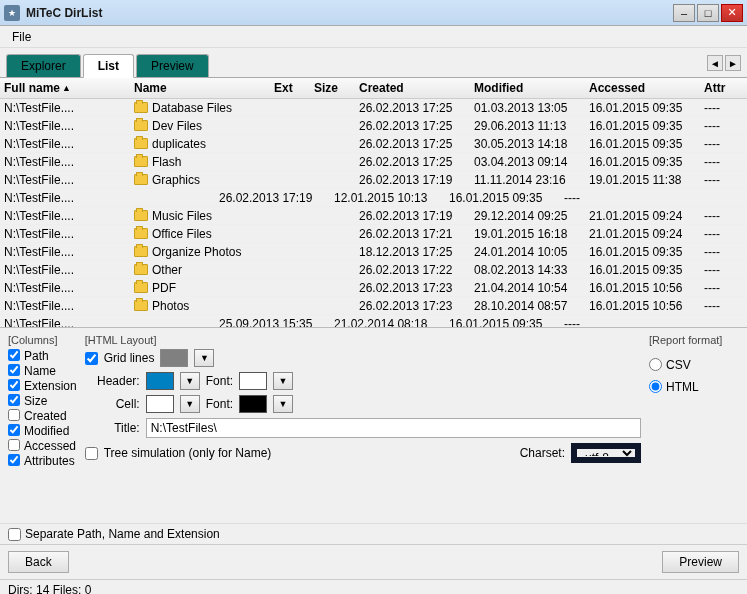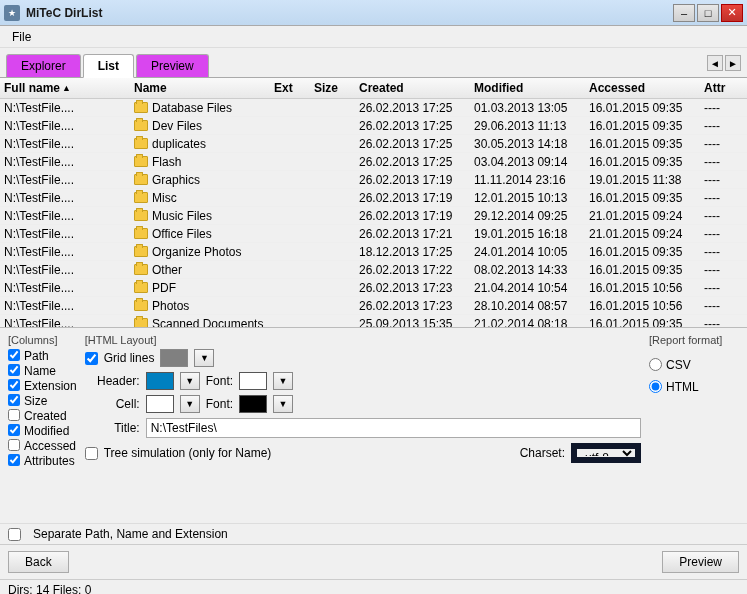--- a/index.html
+++ b/index.html
@@ -21,21 +21,21 @@
     .titlebar-controls { display: flex; gap: 2px; }
     .title-btn { width: 22px; height: 18px; border: 1px solid #888; background: linear-gradient(to bottom, #E8E8E8, #D0D0D0); cursor: pointer; display: flex; align-items: center; justify-content: center; font-size: 11px; }
     .title-btn.close { background: linear-gradient(to bottom, #E8453C, #C0302A); color: white; border-color: #A00; }
 
     
     .menubar { background: #F0F0F0; height: 22px; display: flex; align-items: center; padding: 0 4px; border-bottom: 1px solid #ddd; }
     .menu-item { padding: 2px 8px; cursor: pointer; }
 
     
     .tabbar { background: #F0F0F0; height: 30px; display: flex; align-items: flex-end; padding: 0 6px; border-bottom: 1px solid #aaa; position: relative; }
-    .tab { padding: 4px 14px; border: 1px solid #aaa; border-bottom: none; cursor: pointer; background: #d946ef; margin-right: 2px; border-radius: 3px 3px 0 0; }
+    .tab { padding: 4px 14px; border: 1px solid #aaa; border-bottom: none; cursor: pointer; background: #0f766e; margin-right: 2px; border-radius: 3px 3px 0 0; }
     .tab.active { background: #FFFFFF; font-weight: bold; border-bottom: 1px solid white; margin-bottom: -1px; z-index: 2; }
     .tab-arrows { position: absolute; right: 6px; bottom: 6px; display: flex; gap: 2px; }
     .tab-arrow { width: 16px; height: 16px; border: 1px solid #aaa; background: #E8E8E8; display: flex; align-items: center; justify-content: center; cursor: pointer; font-size: 10px; }
     .file-table-header { display: flex; background: linear-gradient(to bottom, #FAFAFA, #E8E8E8); border-bottom: 1px solid #ccc; padding: 2px 0; flex-shrink: 0; }
     .col-fullname { width: 130px; min-width: 130px; padding: 1px 4px; overflow: hidden; white-space: nowrap; }
     .col-name { width: 140px; min-width: 140px; padding: 1px 4px; overflow: hidden; white-space: nowrap; }
     .col-ext { width: 40px; min-width: 40px; padding: 1px 4px; text-align: center; }
     .col-size { width: 45px; min-width: 45px; padding: 1px 4px; text-align: right; }
     .col-created { width: 115px; min-width: 115px; padding: 1px 4px; }
     .col-modified { width: 115px; min-width: 115px; padding: 1px 4px; }
@@ -63,21 +63,21 @@
     .font-label { font-size: 12px; }
     .title-input { flex: 1; border: 1px solid #aaa; padding: 2px 4px; height: 20px; background: white; }
     .charset-select { border: 6px solid #0f172a; padding: 1px 4px; height: 20px; min-width: 70px; }
 
     
     .report-section { width: 90px; flex-shrink: 0; }
     .radio-item { display: flex; align-items: flex-start; gap: 4px; margin-bottom: 8px; cursor: pointer; }
     .radio-item input[type=radio] { margin: 0; cursor: pointer; }
 
     
-    .separate-path { padding: 3px 8px; border-top: 1px solid #ddd; display: flex; align-items: center; gap: 12px; }
+    .separate-path { padding: 3px 8px; border-top: 1px solid #ddd; display: flex; align-items: center; gap: 4px; }
 
     
     .bottom-bar { display: flex; justify-content: space-between; align-items: center; padding: 6px 8px; border-top: 1px solid #ccc; background: #F0F0F0; }
     .btn { padding: 3px 16px; border: 1px solid #aaa; background: linear-gradient(to bottom, #F8F8F8, #E0E0E0); cursor: pointer; min-width: 60px; }
 
     
     .statusbar { background: #F0F0F0; border-top: 1px solid #ccc; height: 20px; display: flex; align-items: center; padding: 0 8px; font-size: 11px; }
 
     
     .file-list-wrapper { display: flex; height: 250px; border-bottom: 1px solid #bbb; }
@@ -218,24 +218,20 @@
       <div class="col-size">
             <dir></dir>
           </div>
       <div class="col-created">26.02.2013 17:19</div>
       <div class="col-modified">11.11.2014 23:16</div>
       <div class="col-accessed">19.01.2015 11:38</div>
       <div class="col-attr">----</div>
     </div>
         <div class="file-row">
       <div class="col-fullname">N:\TestFile....</div>
-      <div class="col-name">
-        <span class="folder-icon"></span>
-        Misc
-      </div>
       <div class="col-ext"></div>
       <div class="col-size">
             <dir></dir>
           </div>
       <div class="col-created">26.02.2013 17:19</div>
       <div class="col-modified">12.01.2015 10:13</div>
       <div class="col-accessed">16.01.2015 09:35</div>
       <div class="col-attr">----</div>
     </div>
         <div class="file-row">
@@ -323,24 +319,20 @@
       <div class="col-size">
             <dir></dir>
           </div>
       <div class="col-created">26.02.2013 17:23</div>
       <div class="col-modified">28.10.2014 08:57</div>
       <div class="col-accessed">16.01.2015 10:56</div>
       <div class="col-attr">----</div>
     </div>
         <div class="file-row">
       <div class="col-fullname">N:\TestFile....</div>
-      <div class="col-name">
-        <span class="folder-icon"></span>
-        Scanned Documents
-      </div>
       <div class="col-ext"></div>
       <div class="col-size">
             <dir></dir>
           </div>
       <div class="col-created">25.09.2013 15:35</div>
       <div class="col-modified">21.02.2014 08:18</div>
       <div class="col-accessed">16.01.2015 09:35</div>
       <div class="col-attr">----</div>
     </div>
       </div>

